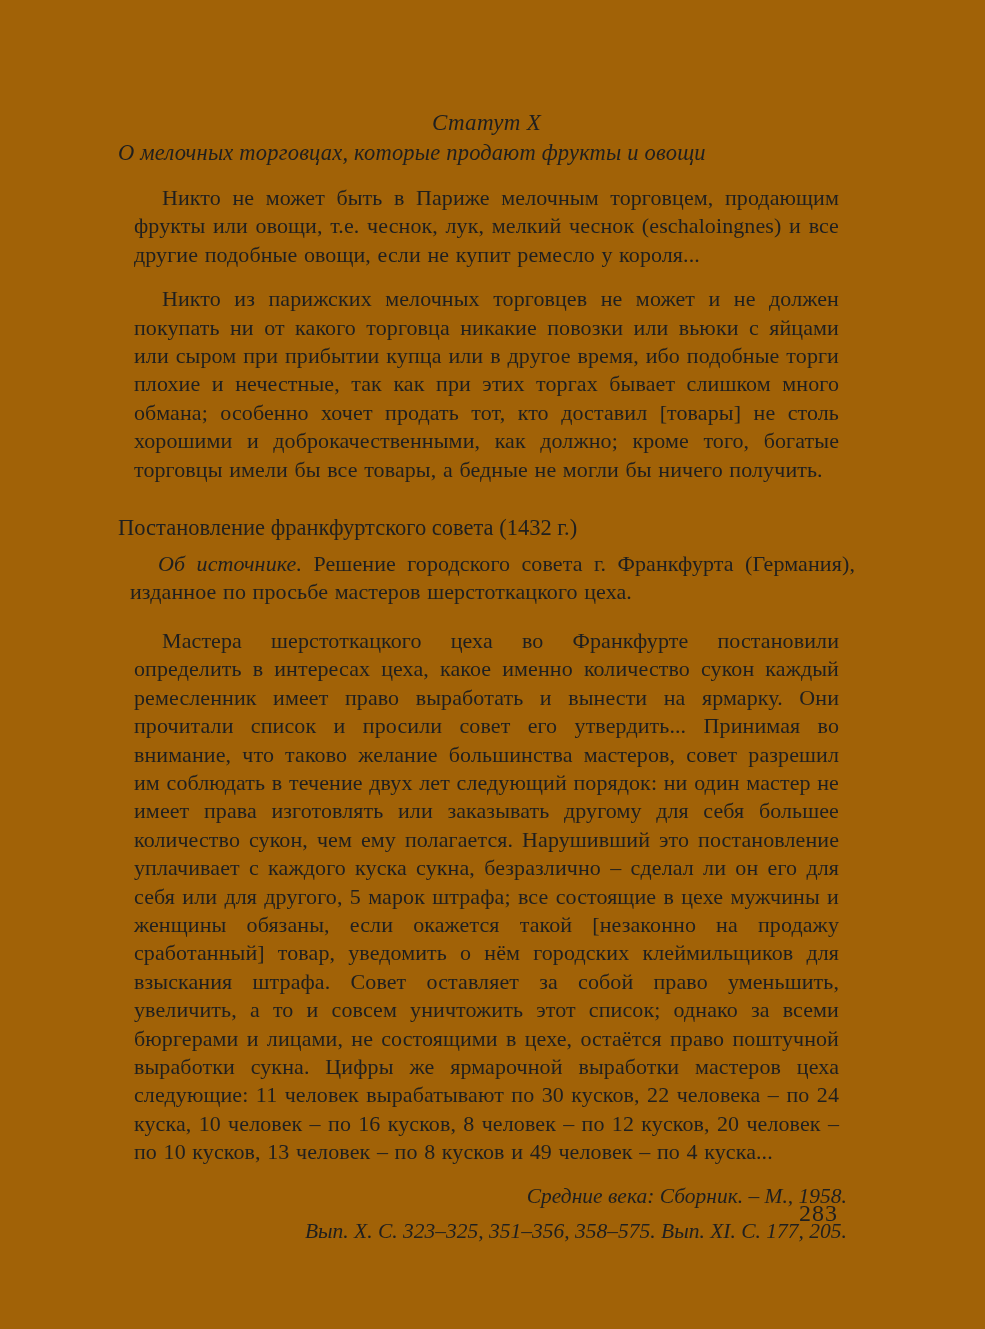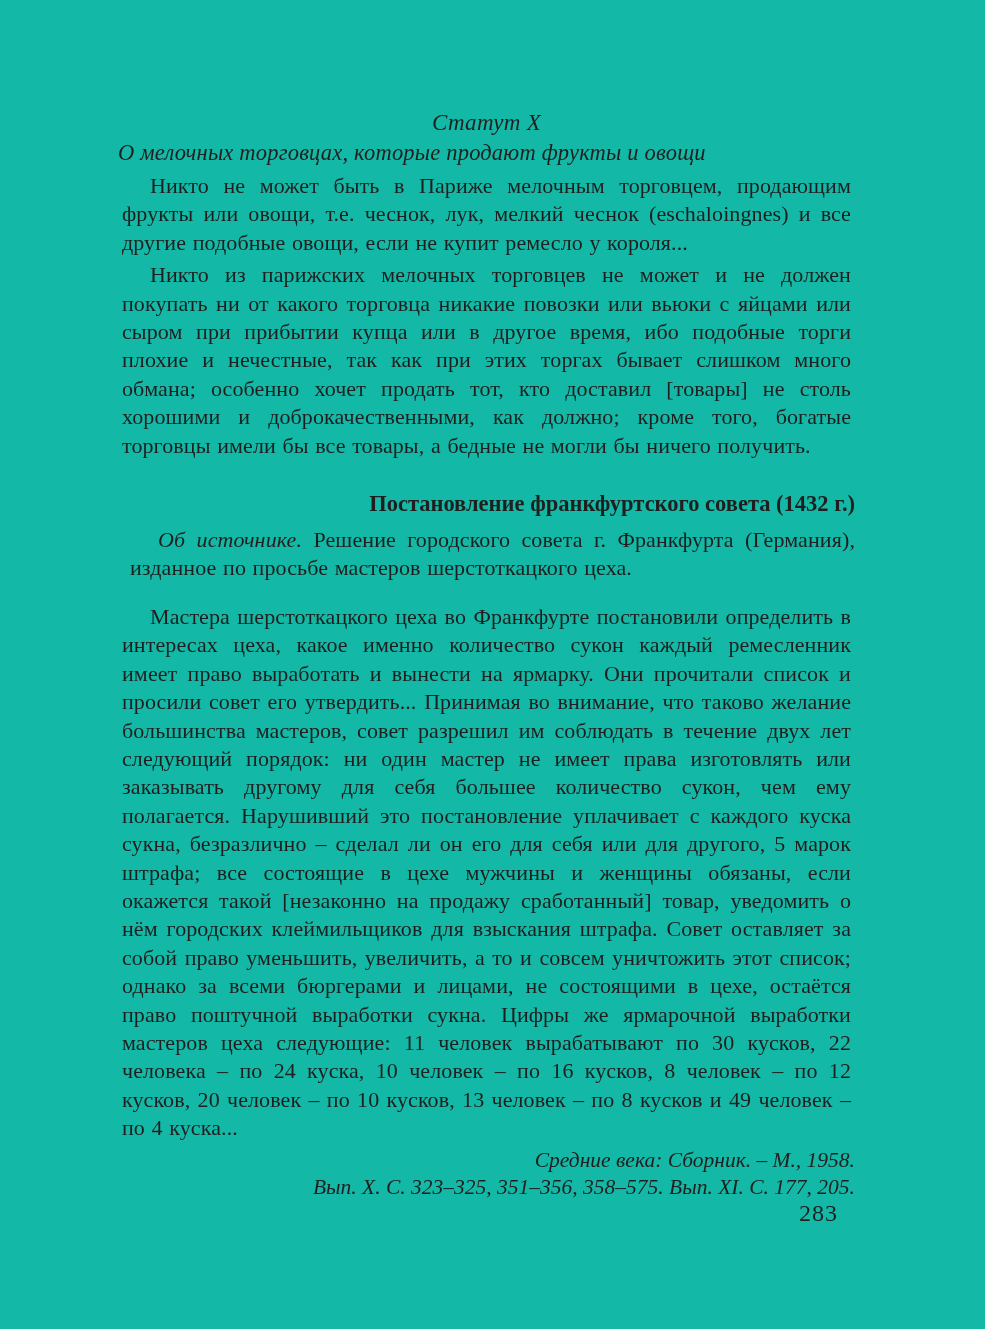--- a/index.html
+++ b/index.html
@@ -4,21 +4,21 @@
 <style>
   html, body {
     margin: 0;
     padding: 0;
     background: #ffffff;
   }
   .page {
     position: relative;
     width: 985px;
     height: 1329px;
-    background: #14b8a6;
+    background: #a16207;
     color: #1f1f1f;
     font-family: "Liberation Serif", "DejaVu Serif", serif;
     overflow: hidden;
   }
   .content {
     position: absolute;
     left: 118px;
     top: 108px;
     width: 737px;
   }
@@ -30,46 +30,46 @@
     letter-spacing: 0.3px;
   }
   .statute-subtitle {
     font-style: italic;
     font-size: 22.5px;
     line-height: 30px;
     letter-spacing: 0.2px;
     margin-bottom: 4px;
   }
   p.para {
-    margin: 4px;
+    margin: 16px;
     text-align: justify;
     text-indent: 28px;
     font-size: 22px;
     line-height: 28.4px;
     letter-spacing: 0.1px;
     word-spacing: 1px;
   }
   .decree-heading {
-    font-weight: bold;
-    text-align: right;
+    font-weight: normal;
+    text-align: left;
     font-size: 22.5px;
     line-height: 28px;
     margin: 30px 0 8px 0;
   }
   p.source-para {
     margin: 0 0 20px 12px;
   }
   .italic {
     font-style: italic;
   }
   p.closing {
     text-align: left;
   }
   p.citation {
-    margin: 0;
+    margin: 8px;
     text-align: right;
     font-style: italic;
     font-size: 21.5px;
     line-height: 27.5px;
     text-indent: 0;
   }
   .folio {
     position: absolute;
     right: 147px;
     bottom: 102px;

